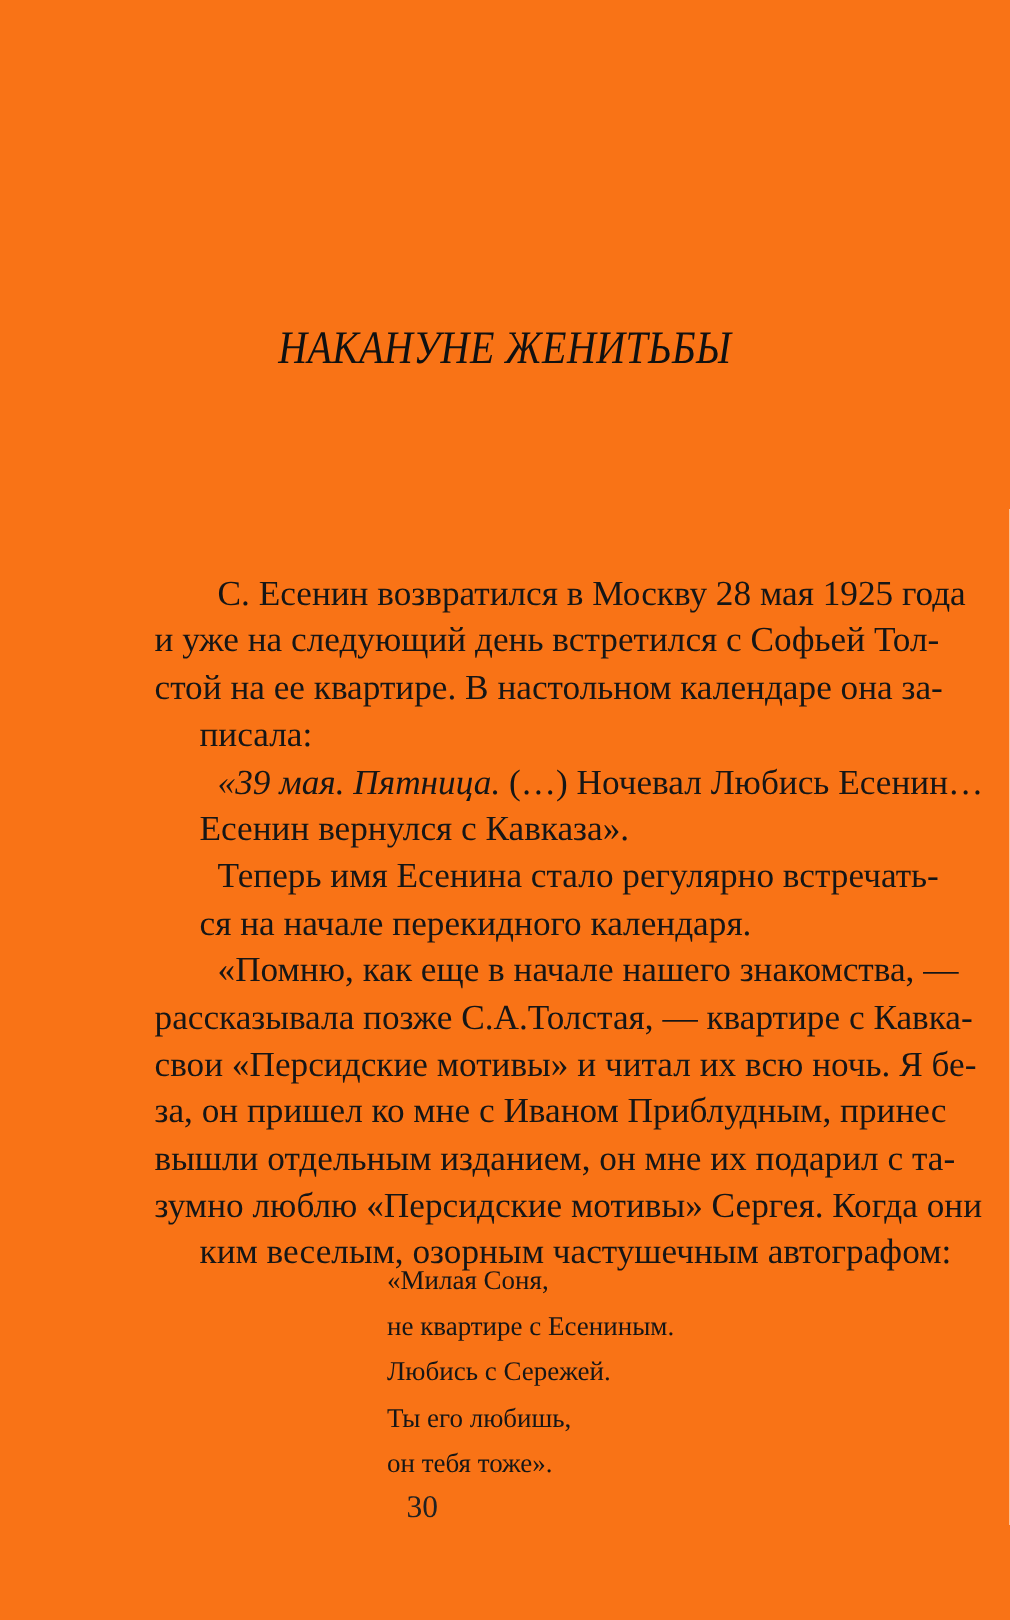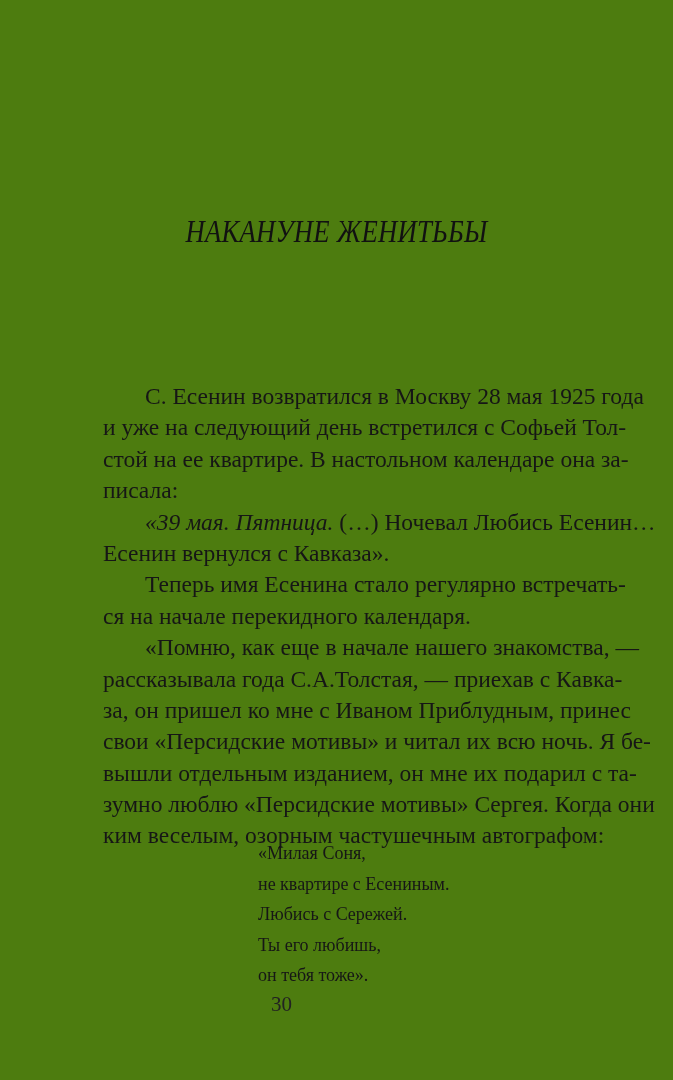--- a/index.html
+++ b/index.html
@@ -13,21 +13,21 @@
       position: relative;
       overflow: hidden;
       font-family: "Liberation Serif", "DejaVu Serif", serif;
       color: #1a1a1a;
     }
     .page {
       position: absolute;
       left: 0; top: 0;
       width: 673px;
       height: 1080px;
-      background: #4d7c0f;
+      background: #f97316;
     }
     .chapter-title {
       position: absolute;
       top: 214px;
       left: 0;
       width: 673px;
       text-align: center;
       font-style: italic;
       font-size: 31px;
       letter-spacing: 0.3px;
@@ -49,20 +49,21 @@
       white-space: nowrap;
       text-align: justify;
       text-align-last: justify;
       color: #161616;
     }
     .line.indent {
       padding-left: 42px;
     }
     .line.last {
       text-align-last: left;
+      margin-left: 30px;
     }
     .it {
       font-style: italic;
     }
     .verse {
       position: absolute;
       left: 258px;
       top: 838px;
     }
     .verse .vline {
@@ -97,23 +98,23 @@
     <span class="line">стой на ее квартире. В настольном календаре она за-</span>
     <span class="line last">писала:</span>
 
     <span class="line indent"><span class="it">«39 мая. Пятница.</span><span> (…) Ночевал Любись Есенин…</span></span>
     <span class="line last">Есенин вернулся с Кавказа».</span>
 
     <span class="line indent">Теперь имя Есенина стало регулярно встречать-</span>
     <span class="line last">ся на начале перекидного календаря.</span>
 
     <span class="line indent">«Помню, как еще в начале нашего знакомства, —</span>
-    <span class="line">рассказывала года С.А.Толстая, — приехав с Кавка-</span>
+    <span class="line">рассказывала позже С.А.Толстая, — квартире с Кавка-</span>
+    <span class="line">свои «Персидские мотивы» и читал их всю ночь. Я бе-</span>
     <span class="line">за, он пришел ко мне с Иваном Приблудным, принес</span>
-    <span class="line">свои «Персидские мотивы» и читал их всю ночь. Я бе-</span>
     <span class="line">вышли отдельным изданием, он мне их подарил с та-</span>
     <span class="line">зумно люблю «Персидские мотивы» Сергея. Когда они</span>
     <span class="line last">ким веселым, озорным частушечным автографом:</span>
   </div>
 
   <div class="verse">
     <span class="vline">«Милая Соня,</span>
     <span class="vline">не квартире с Есениным.</span>
     <span class="vline">Любись с Сережей.</span>
     <span class="vline">Ты его любишь,</span>

